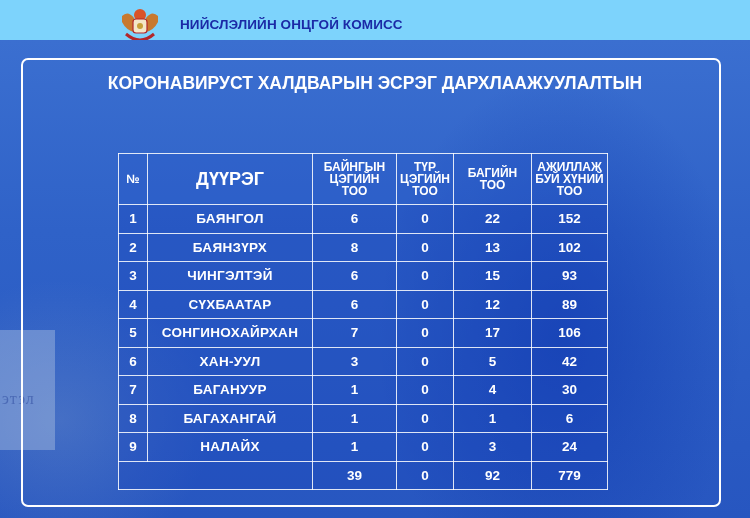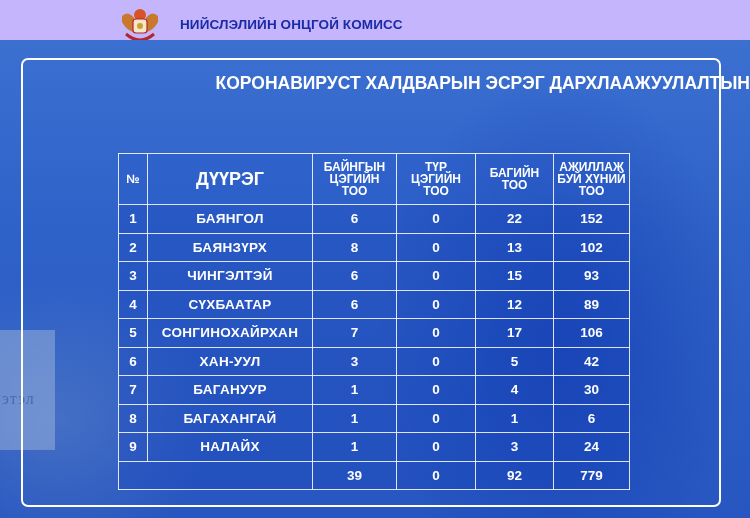--- a/index.html
+++ b/index.html
@@ -4,21 +4,21 @@
 <style>
   * { box-sizing: border-box; margin: 0; padding: 0; }
   html, body { width: 750px; height: 518px; overflow: hidden; }
   body {
     font-family: "Liberation Sans", sans-serif;
     background: #ffffff;
     position: relative;
   }
   .header {
     position: absolute; left: 0; top: 0; width: 750px; height: 40px;
-    background: #c4b5fd;
+    background: #7dd3fc;
   }
   .emblem {
     position: absolute; left: 118px; top: 6px; width: 44px; height: 38px;
   }
   .org-name {
     position: absolute; left: 180px; top: 17px;
     font-weight: bold; font-size: 13.5px; color: #1b2aa6; letter-spacing: 0.1px;
   }
   .bg {
     position: absolute; left: 0; top: 40px; width: 750px; height: 478px;
@@ -33,21 +33,21 @@
   }
   .bg-sign-text {
     position: absolute; left: 2px; top: 390px;
     font-size: 16px; color: rgba(60,90,170,0.7); letter-spacing: 1px; font-family: Liberation Serif, serif;
   }
   .panel {
     position: absolute; left: 21px; top: 58px; width: 700px; height: 449px;
     border: 2.5px solid #ffffff; border-radius: 7px;
   }
   .title {
-    position: absolute; left: 0; top: 74px; width: 750px; text-align: right;
+    position: absolute; left: 0; top: 74px; width: 750px; text-align: center;
     color: #ffffff; font-weight: bold; font-size: 17.5px; line-height: 19px;
   }
   .subtitle {
     position: absolute; left: 0; top: 120px; width: 750px; text-align: center;
     color: #ffffff; font-weight: bold; font-size: 10.5px; line-height: 13.5px;
   }
   table.plan {
     position: absolute; left: 118px; top: 153px;
     border-collapse: collapse; color: #ffffff;
   }
@@ -57,21 +57,21 @@
   }
   table.plan th {
     height: 51px; font-size: 12px; line-height: 12px; background: rgba(40,90,200,0.35);
   }
   th.small { font-size: 9px; line-height: 9.5px; }
   th.no { font-size: 15px; }
   table.plan td { height: 28.5px; font-size: 13.5px; background: rgba(25,70,185,0.35); }
   td.num { font-size: 18px; }
   td.district { text-align: left; padding-left: 7px; font-size: 12.5px; letter-spacing: 0.3px; margin-top: 12px; }
   .c1 { width: 29px; } .c2 { width: 165px; } .c3 { width: 84px; }
-  .c4 { width: 79px; } .c5 { width: 78px; } .c6 { width: 76px; }
+  .c4 { width: 57px; } .c5 { width: 78px; } .c6 { width: 76px; }
   td.total { background: rgba(25,70,185,0.45); }
 </style>
 </head>
 <body>
 
 <div class="header">
   <svg class="emblem" viewBox="0 0 44 38">
     <circle cx="22" cy="9" r="6" fill="#d9532a"></circle>
     <path d="M4 10 Q10 4 16 12 L16 26 Q8 24 4 16 Z" fill="#c8792e"></path>
     <path d="M40 10 Q34 4 28 12 L28 26 Q36 24 40 16 Z" fill="#c8792e"></path>

